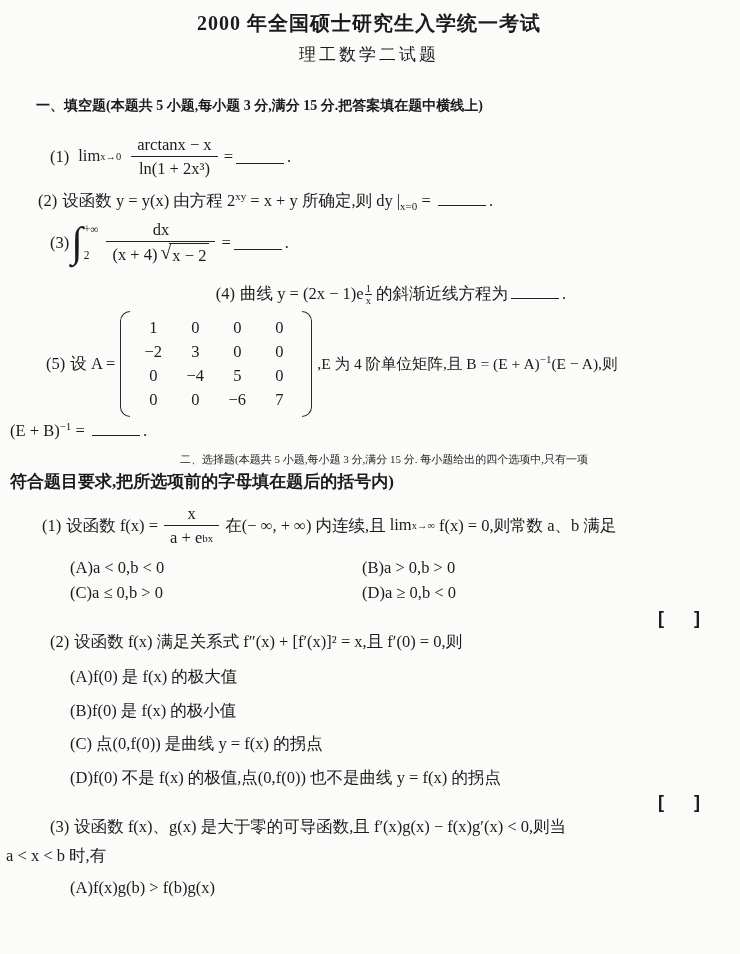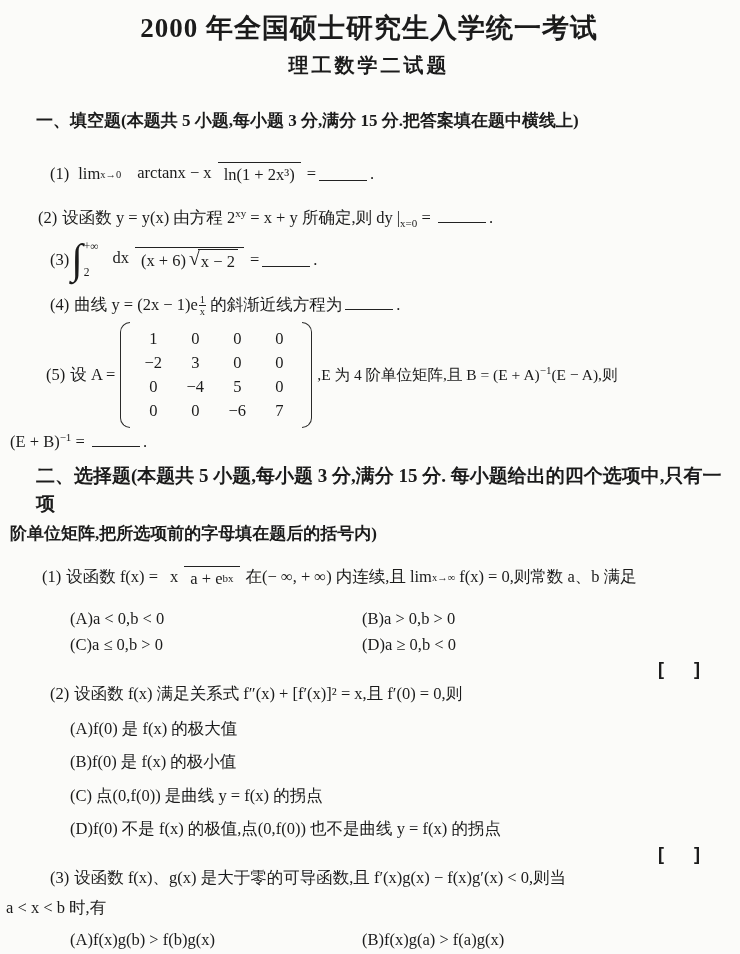--- a/index.html
+++ b/index.html
@@ -7,35 +7,35 @@
   body {
     height:954px;
     background:#fbfbf9;
     color:#1b1b1b;
     font-family:"Liberation Serif","DejaVu Serif",serif;
     font-size:16.5px;
     overflow:hidden;
   }
   .page { width:740px; height:954px; padding:6px 8px 0 6px; }
 
-  .title1 { text-align:center; font-size:27px; font-weight:700; margin-top:4px; letter-spacing:1px; }
-  .title2 { text-align:center; font-size:20px; font-weight:700; margin-top:6px; letter-spacing:3px; }
-
-  .sec-header  { font-weight:700; font-size:17px; margin:30px 0 16px 30px; line-height:1.4; }
-  .sec-header2 { font-weight:700; font-size:19px; margin:8px 0 0 30px; line-height:1.5; }
+  .title1 { text-align:center; font-size:20px; font-weight:700; margin-top:4px; letter-spacing:1px; }
+  .title2 { text-align:center; font-size:17px; font-weight:400; margin-top:6px; letter-spacing:3px; }
+
+  .sec-header  { font-weight:700; font-size:14px; margin:30px 0 16px 30px; line-height:1.4; }
+  .sec-header2 { font-weight:400; font-size:11px; margin:8px 0 0 30px; line-height:1.5;text-align:center; }
   .sec-header2b{ font-weight:700; font-size:17px; margin:2px 0 0 4px; line-height:1.5; }
 
   .q { margin-left:44px; line-height:1.55; }
   .mathrow { display:flex; align-items:center; flex-wrap:nowrap; white-space:nowrap; }
   .qn { margin-right:5px; }
 
   sup { font-size:11px; vertical-align:6px; }
   sub { font-size:11px; vertical-align:-4px; }
 
-  .frac { display:inline-flex; flex-direction:row; text-align:center; vertical-align:middle; margin:1px 6px; line-height:1.3; }
+  .frac { display:inline-flex; flex-direction:column; text-align:center; vertical-align:middle; margin:1px 6px; line-height:1.3; }
   .frac .fnum { padding:0 6px 1px; }
   .frac .fden { border-top:1.5px solid #222; padding:1px 6px 0; display:inline-flex; justify-content:center; align-items:center; }
 
   .lim { display:inline-flex; flex-direction:row; align-items:center; vertical-align:middle; line-height:1; margin:0 4px; }
   .lim .limsub { font-size:10.5px; margin-top:2px; }
 
   .bigint { display:inline-flex; align-items:center; margin:0 2px; }
   .int-glyph { font-size:42px; line-height:0.85; }
   .int-lims { display:inline-flex; flex-direction:column; justify-content:space-between; height:44px; font-size:11.5px; margin-left:1px; }
 
@@ -102,33 +102,33 @@
     <span class="bigint">
       <span class="int-glyph">∫</span>
       <span class="int-lims">
         <span>+∞</span>
         <span>2</span>
       </span>
     </span>
     <span class="frac">
       <span class="fnum">dx</span>
       <span class="fden">
-        <span>(x + 6)</span>
+        <span>(x + 4)</span>
         <span class="sqrt">
           <span class="rad">√</span>
           <span class="radicand">x − 2</span>
         </span>
       </span>
     </span>
     <span>=</span>
     <span class="blank"></span>
     <span>.</span>
   </div>
 
-  <p class="q" style="margin-top:6px;">
+  <p class="q" style="margin-top:12px;text-align:center;">
     <span class="qn">(4)</span><span>曲线 y = (2x − 1)e</span><span class="supstack">
         <span class="ssnum">1</span>
         <span>x</span>
       </span><span> 的斜渐近线方程为</span><span class="blank"></span><span>.</span>
   </p>
 
   <div class="q5row">
     <span class="qn">(5)</span>
     <span>设 A = </span>
     <span class="matrix">
@@ -153,21 +153,21 @@
       </span>
       <span class="mparen right"></span>
     </span>
     <span class="q5tail"><span>,E 为 4 阶单位矩阵,且 B = (E + A)</span><sup>−1</sup><span>(E − A),则</span></span>
   </div>
   <p class="ebline">
     <span>(E + B)</span><sup>−1</sup><span> = </span><span class="blank"></span><span>.</span>
   </p>
 
   <p class="sec-header2">二、选择题(本题共 5 小题,每小题 3 分,满分 15 分. 每小题给出的四个选项中,只有一项</p>
-  <p class="sec-header2b">阶单位矩阵,把所选项前的字母填在题后的括号内)</p>
+  <p class="sec-header2b">符合题目要求,把所选项前的字母填在题后的括号内)</p>
 
   <div class="mathrow s2q1row" style="height:46px;">
     <span class="qn">(1)</span>
     <span>设函数 f(x) = </span>
     <span class="frac">
       <span class="fnum">x</span>
       <span class="fden">
           <span>a + e</span>
           <sup>bx</sup>
         </span>
@@ -199,16 +199,15 @@
   <div class="bracket-line">
     <span class="bracket">[      ]</span>
   </div>
 
   <p class="stem">
     <span class="qn">(3)</span><span>设函数 f(x)、g(x) 是大于零的可导函数,且 f′(x)g(x) − f(x)g′(x) &lt; 0,则当</span>
   </p>
   <p class="stem2">a &lt; x &lt; b 时,有</p>
   <div class="opts2">
     <span>(A)f(x)g(b) &gt; f(b)g(x)</span>
-    <span>(B)f(x)g(a) &gt; f(a)g(x)</span>
   </div>
 
 </div>
 
 </body></html>

